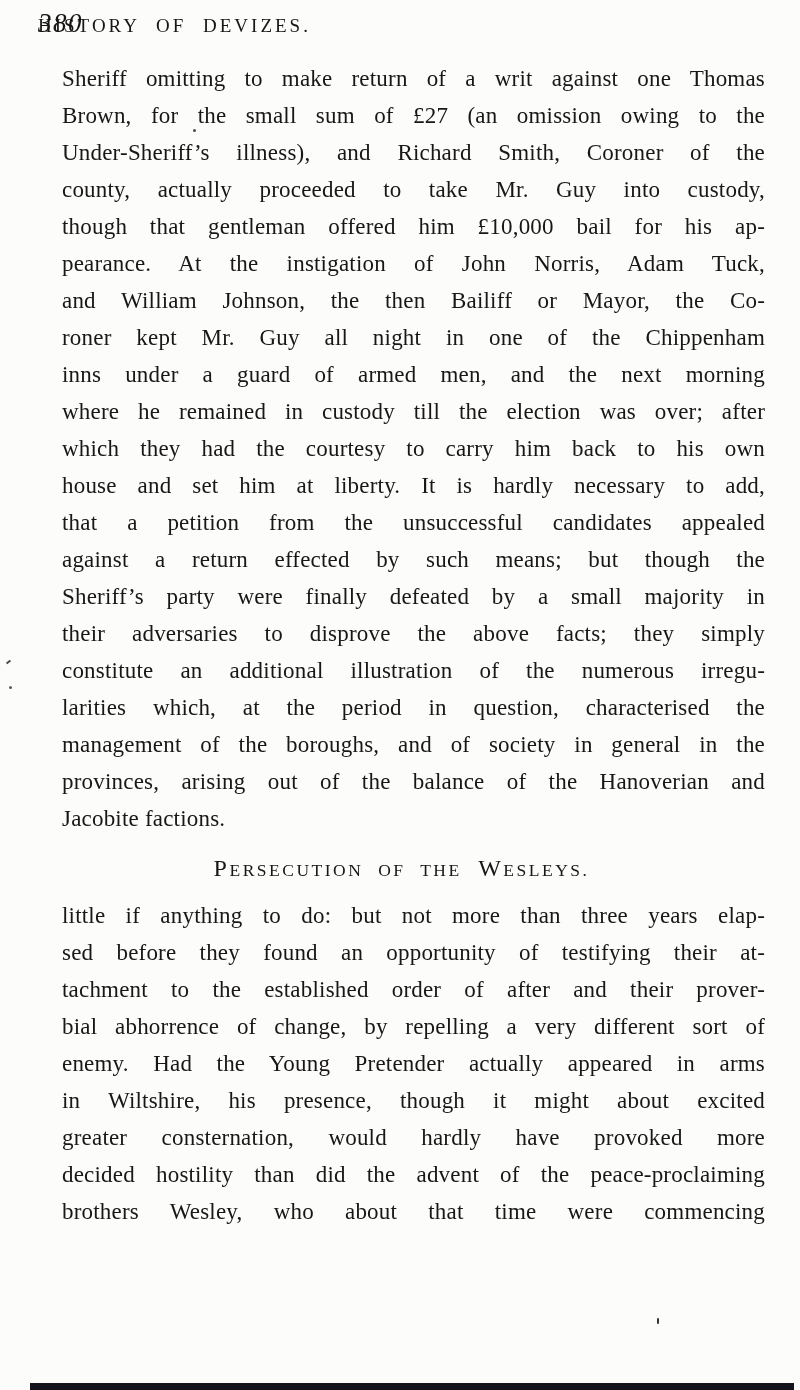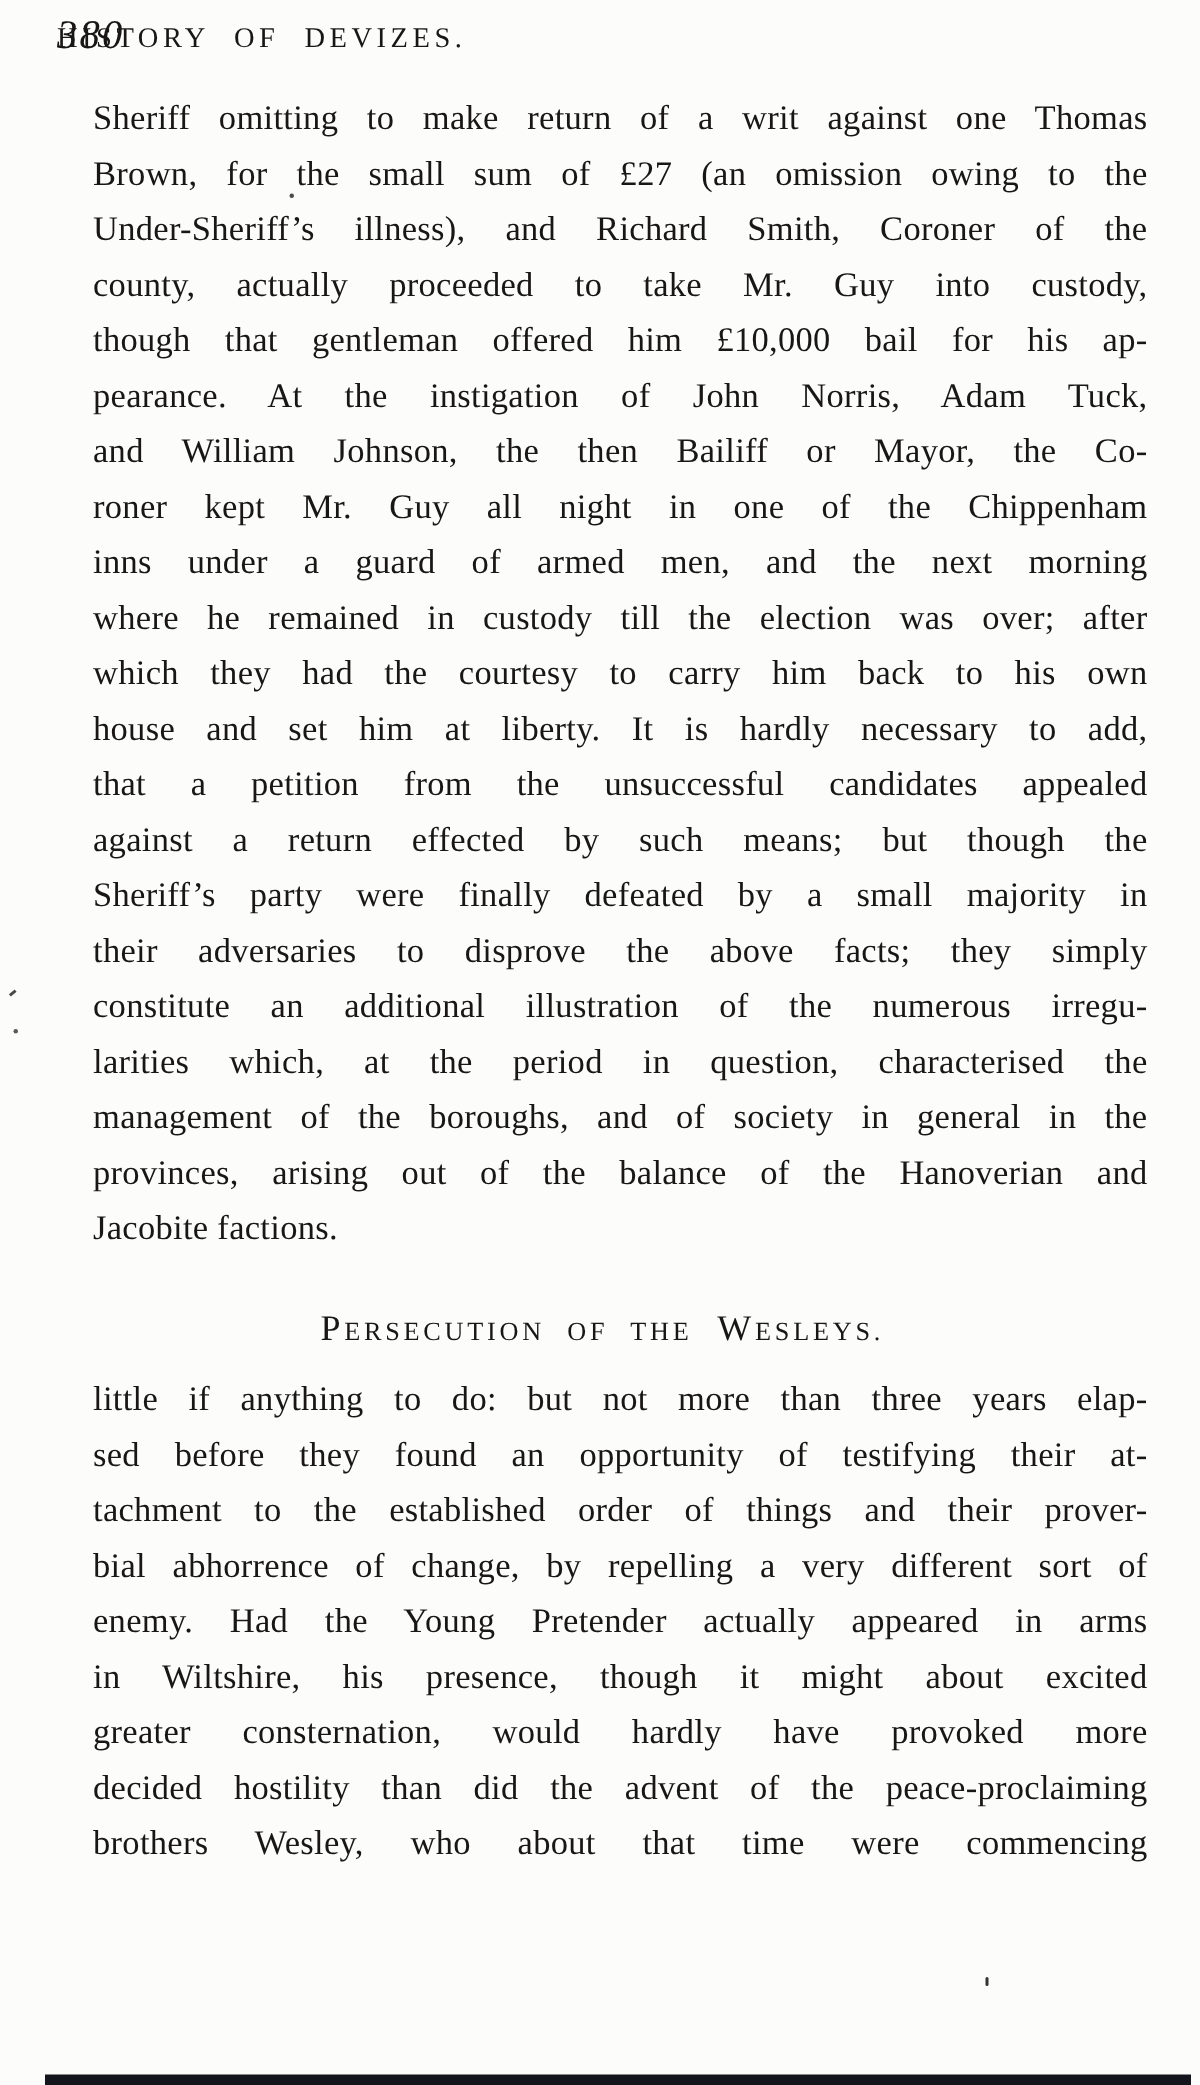--- a/index.html
+++ b/index.html
@@ -35,21 +35,21 @@
     font-size: 23px;
     line-height: 37px;
     letter-spacing: 0.2px;
     text-align: justify;
     text-align-last: justify;
     margin-left: 24px;
   }
   .line.endline { text-align-last: left; }
   .line.indent { text-indent: 37px; }
   .secthead {
-    margin: 32px 0 10px 0;
+    margin: 14px 0 10px 0;
     text-align: center;
     font-weight: normal;
     line-height: 34px;
     letter-spacing: 2.5px;
     word-spacing: 8px;
   }
   .lead  { font-size: 24px; }
   .smallcap { font-size: 17.5px; }
   .speck { position: absolute; background: #4a4a4a; }
   .speck-a { left: 6px;  top: 661px;  width: 5px; height: 2px; transform: rotate(-40deg); }
@@ -96,21 +96,21 @@
       <div class="line">management of the boroughs, and of society in general in the</div>
       <div class="line">provinces, arising out of the balance of the Hanoverian and</div>
       <div class="line endline">Jacobite factions.</div>
     </div>
 
     <h2 class="secthead"><span class="lead">P</span><span class="smallcap">ERSECUTION OF THE</span> <span class="lead">W</span><span class="smallcap">ESLEYS.</span></h2>
 
     <div class="para">
       <div class="line">little if anything to do: but not more than three years elap-</div>
       <div class="line">sed before they found an opportunity of testifying their at-</div>
-      <div class="line">tachment to the established order of things and their prover-</div>
+      <div class="line">tachment to the established order of after and their prover-</div>
       <div class="line">bial abhorrence of change, by repelling a very different sort of</div>
       <div class="line">enemy. Had the Young Pretender actually appeared in arms</div>
       <div class="line">in Wiltshire, his presence, though it might about excited</div>
       <div class="line">greater consternation, would hardly have provoked more</div>
       <div class="line">decided hostility than did the advent of the peace-proclaiming</div>
       <div class="line">brothers Wesley, who about that time were commencing</div>
     </div>
 
   </main>
 

